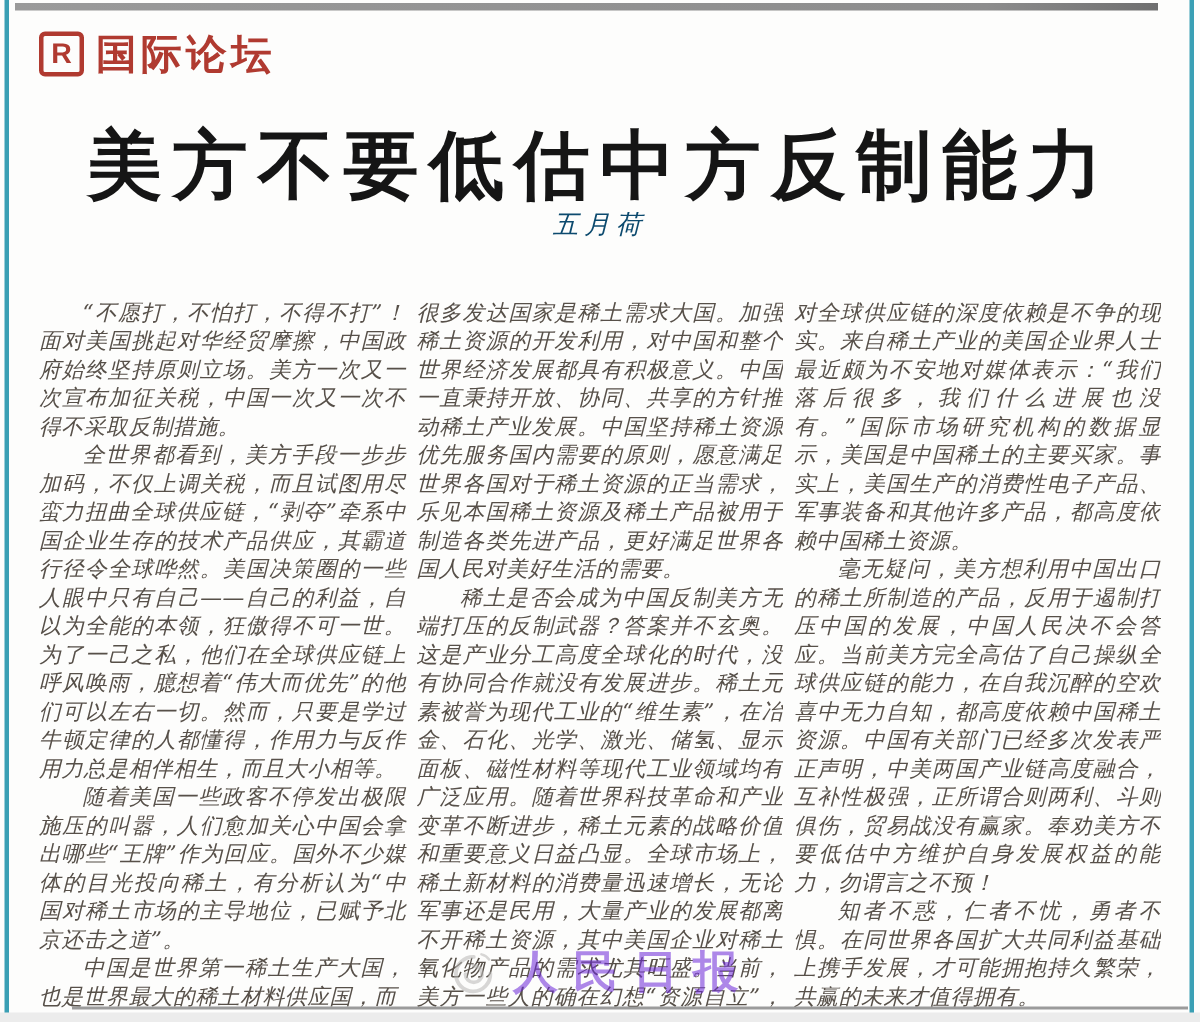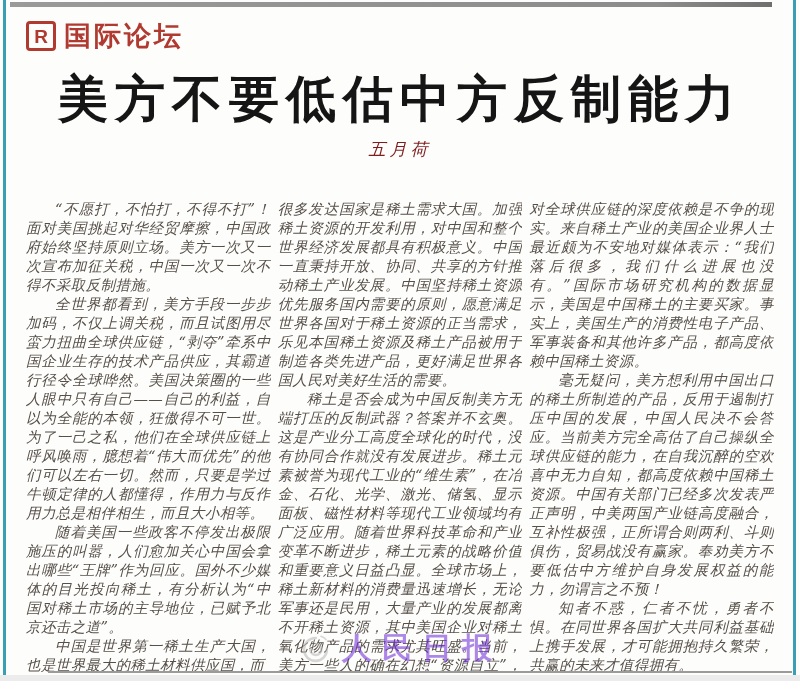--- a/index.html
+++ b/index.html
@@ -25,27 +25,27 @@
     color:#b03a30;font-family:"Liberation Sans",sans-serif;
     font-weight:bold;font-size:19px;line-height:1;
   }
   .banner-text{
     color:#b03a30;font-family:"Liberation Sans",sans-serif;
     font-weight:bold;font-size:27px;letter-spacing:3px;
   }
 
   
   h1.headline{
-    margin:4px;position:absolute;top:62px;left:0;right:0;text-align:center;
+    margin:15px;position:absolute;top:62px;left:0;right:0;text-align:center;
     font-family:"DejaVu Sans",sans-serif;font-weight:900;color:#151515;
     font-size:50px;letter-spacing:7px;white-space:nowrap;
   }
   .byline{
     position:absolute;top:138px;left:0;right:0;text-align:center;
-    font-style:italic;color:#7f1d1d;font-size:17px;letter-spacing:4px;
+    font-style:italic;color:#0c4a6e;font-size:17px;letter-spacing:4px;
   }
 
   
   .columns{
     position:absolute;left:26px;right:26px;top:200px;height:472px;
     display:flex;gap:7px;overflow:hidden;
   }
   .col{flex:1 1 0;overflow:hidden;}
   .col p{
     margin:0;color:#575049;font-size:14.5px;line-height:19px;

